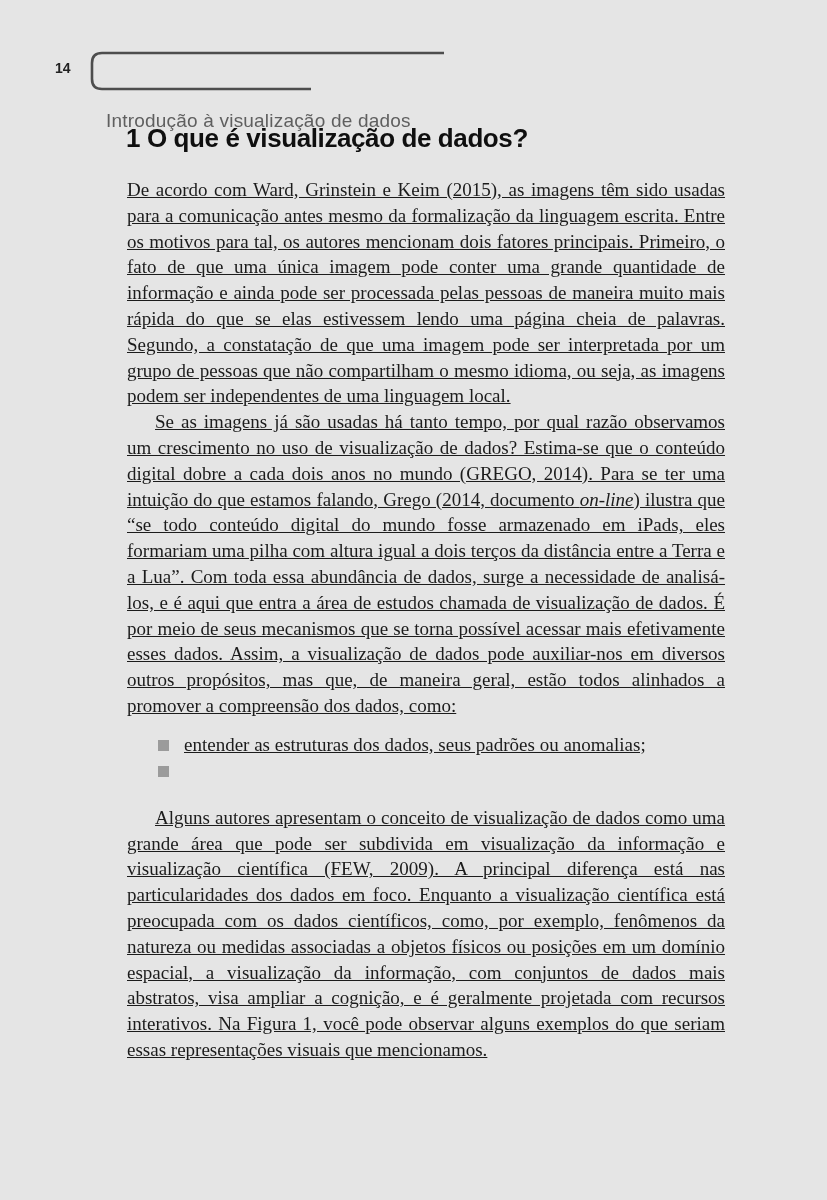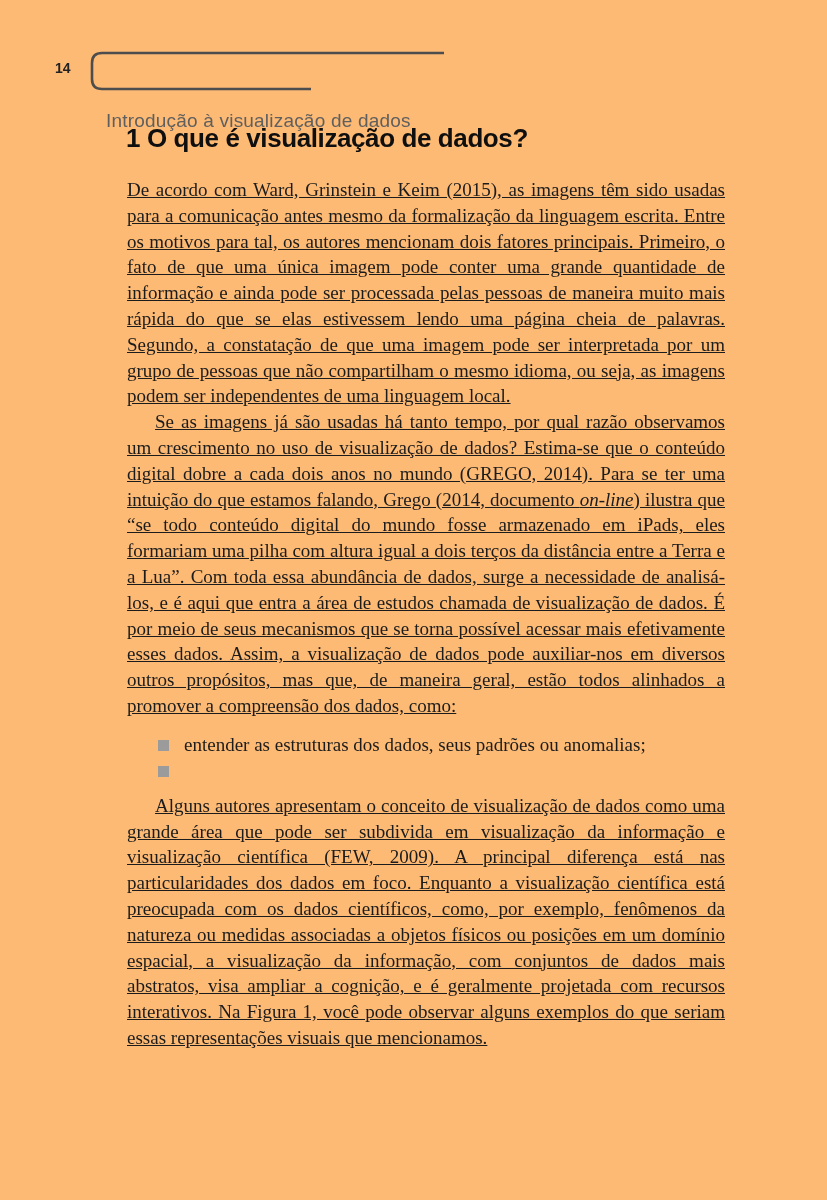--- a/index.html
+++ b/index.html
@@ -1,19 +1,19 @@
 <!DOCTYPE html>
 <html lang="pt"><head>
 <meta charset="utf-8">
 <style>
   html,body{margin:0;padding:0;background:#ffffff;}
   .sheet{
     position:relative;
     width:827px;height:1200px;
-    background:#fdba74;
+    background:#e5e5e5;
     overflow:hidden;
     font-family:"Liberation Serif", serif;
   }
   
   .folio{
     position:absolute;left:55px;top:60px;
     font-family:"Liberation Sans", sans-serif;
     font-size:14px;font-weight:bold;color:#222222;
   }
   .tab{position:absolute;left:88px;top:50px;}
@@ -32,21 +32,21 @@
   }
   
   .bodytext{
     position:absolute;left:127px;top:177px;width:598px;
     font-size:19px;line-height:25.8px;color:#1c1c1c;
     text-align:justify;
   }
   .bodytext p{margin:0;text-decoration:underline;}
   .bodytext p.ind{text-indent:28px;}
   ul.blist{
-    list-style:none;margin:13px 0 16px 0;padding:0 0 0 31px;
+    list-style:none;margin:13px 0 28px 0;padding:0 0 0 31px;text-decoration:underline;
   }
   ul.blist li{
     display:flex;align-items:flex-start;
     line-height:26px;text-align:left;
   }
   .sq{
     flex:0 0 auto;width:11px;height:11px;
     background:#9b9b9b;margin:8px 15px 0 0;
   }
 </style>

